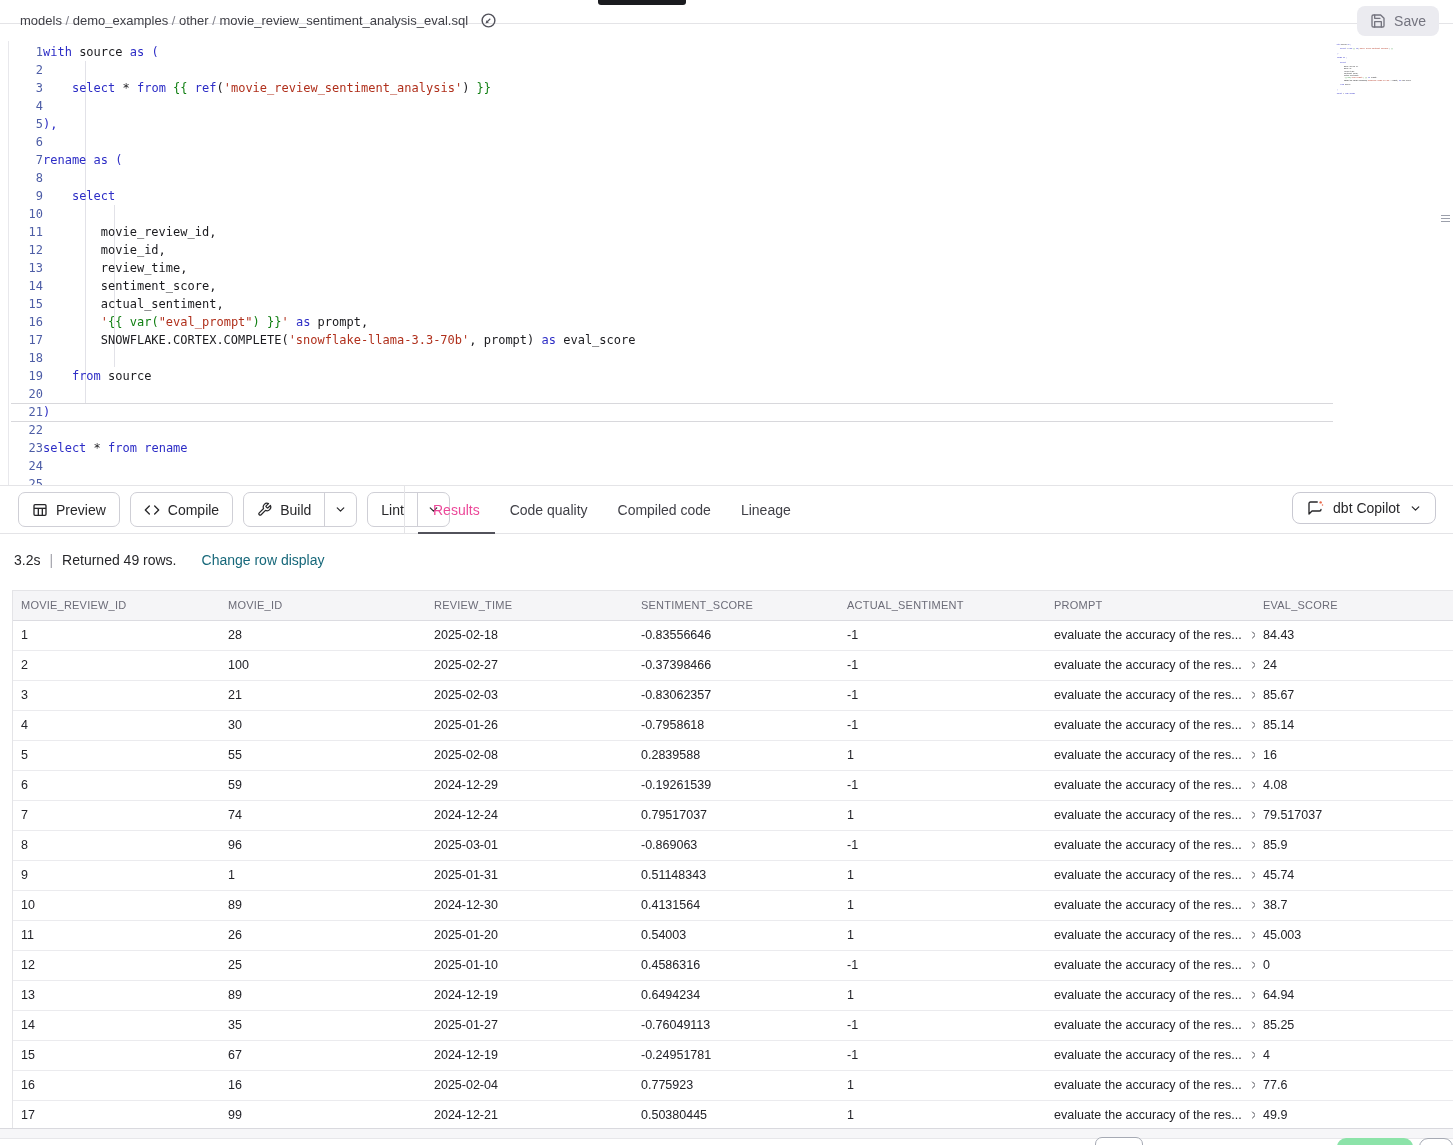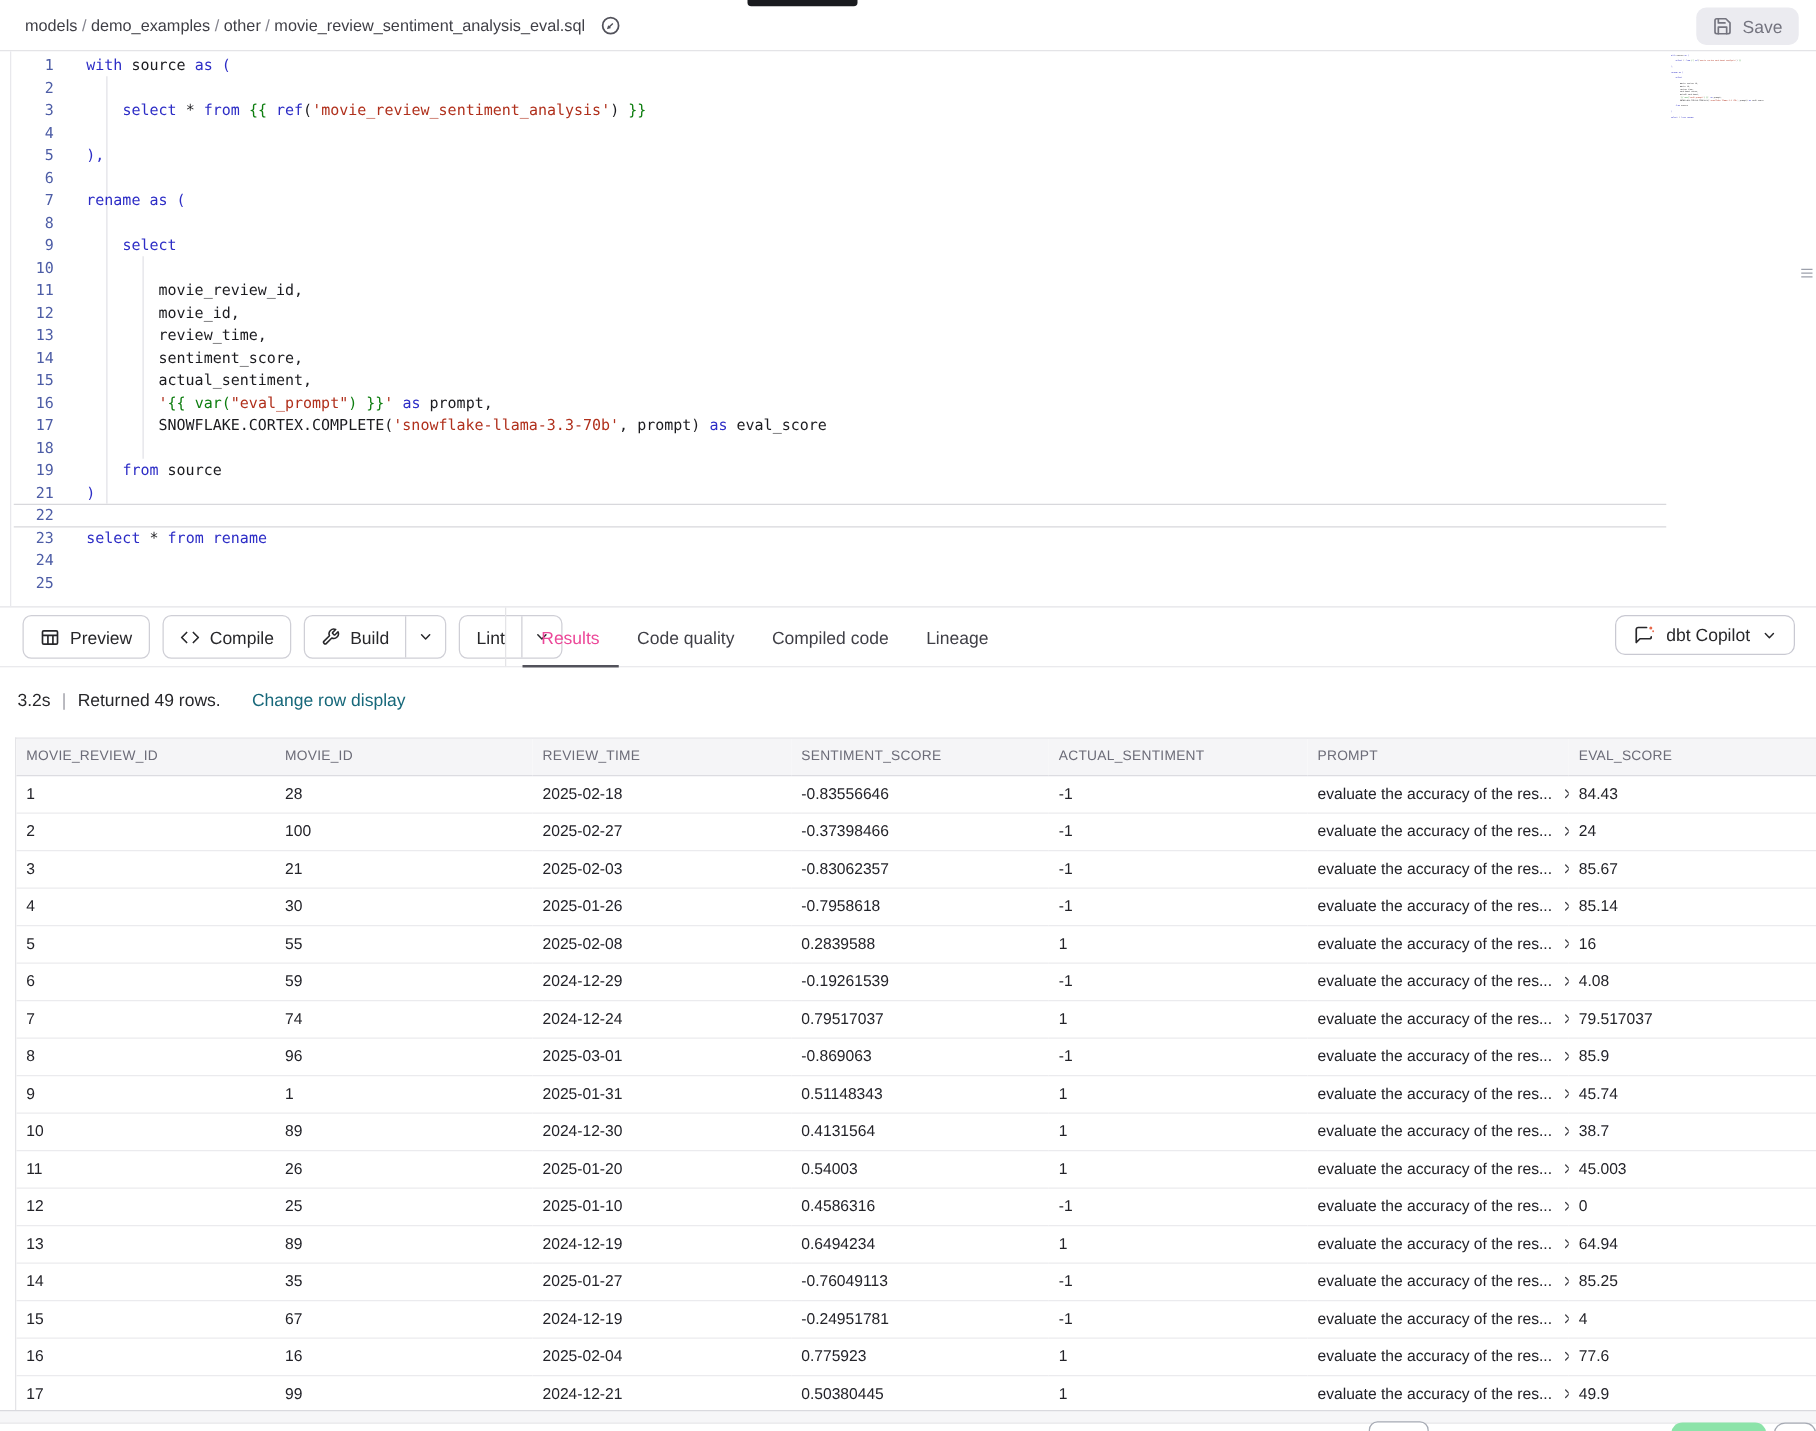--- a/index.html
+++ b/index.html
@@ -5,34 +5,34 @@
   * { margin:0; padding:0; box-sizing:border-box; }
   html,body { background:#fff; }
   body { width:1453px; height:1145px; position:relative; overflow:hidden;
          font-family:"Liberation Sans", sans-serif; color:#27272a; }
 
   
   .top-line { position:absolute; left:676px; top:0; right:0; height:3px; background:#e4e4ee; }
   .top-dark { position:absolute; left:598px; top:0; width:88px; height:5px; background:#1a1b1f; border-radius:0 0 3px 3px; z-index:6; }
 
   
-  .header { position:absolute; top:0; left:0; right:0; height:41px; background:#fff; border-bottom:1px solid #e4e4e7; z-index:4; }
+  .header { position:absolute; top:0; left:0; right:0; height:24px; background:#fff; border-bottom:1px solid #e4e4e7; z-index:4; }
   .breadcrumb { position:absolute; left:20px; top:0; height:41px; display:flex; align-items:center; font-size:13px; color:#3f3f46; gap:6px; }
   .crumb-sep { color:#82828c; }
   .crumb-icon { display:inline-flex; margin-left:6px; color:#52525b; }
   .save-btn { position:absolute; right:14px; top:6px; height:30px; padding:0 13px; background:#ebebf0; border:none;
               border-radius:8px; color:#74747f; font-size:14px; display:flex; align-items:center; gap:8px; cursor:pointer; }
 
   
   .editor { position:absolute; top:41px; left:8px; right:0; height:444px; overflow:hidden; background:#fff;
             border-left:1px solid #e8e8ec; font-family:"DejaVu Sans Mono", monospace; font-size:12px; line-height:18px; }
   .code-lines { position:absolute; top:2px; left:0; right:0; z-index:2; }
   .code-line { height:18px; display:flex; white-space:pre; }
   .ln { width:34px; text-align:right; color:var(--line_number,#4d5da6); flex:none; user-select:none; }
-  .lc { margin-left:26px; }
+  .lc { }
   .tk-kw  { color:var(--syntax_keyword,#2d2dc6); }
   .tk-pl  { color:var(--syntax_plain,#1b1b1f); }
   .tk-str { color:var(--syntax_string,#b0301c); }
   .tk-jin { color:var(--syntax_jinja,#0e7e10); }
   .indent-guide { position:absolute; width:1px; background:#e2e2e8; z-index:1; }
   .guide-1 { left:76px; top:20px; height:342px; }
   .guide-2 { left:105px; top:164px; height:162px; }
   .current-line { position:absolute; left:2px; top:362px; width:1322px; height:19px;
                   border-top:1px solid #d8d8dc; border-bottom:1px solid #d8d8dc; z-index:0; }
   .minimap { position:absolute; top:2px; left:1327px; width:106px; height:90px; overflow:hidden; z-index:3; }
@@ -131,20 +131,21 @@
       <div class="code-line"><span class="ln">10</span><span class="lc"></span></div>
       <div class="code-line"><span class="ln">11</span><span class="lc"><span class="tk-pl">        movie_review_id,</span></span></div>
       <div class="code-line"><span class="ln">12</span><span class="lc"><span class="tk-pl">        movie_id,</span></span></div>
       <div class="code-line"><span class="ln">13</span><span class="lc"><span class="tk-pl">        review_time,</span></span></div>
       <div class="code-line"><span class="ln">14</span><span class="lc"><span class="tk-pl">        sentiment_score,</span></span></div>
       <div class="code-line"><span class="ln">15</span><span class="lc"><span class="tk-pl">        actual_sentiment,</span></span></div>
       <div class="code-line"><span class="ln">16</span><span class="lc"><span class="tk-pl">        </span><span class="tk-str">'</span><span class="tk-jin">{{ </span><span class="tk-jin">var</span><span class="tk-jin">(</span><span class="tk-str">"eval_prompt"</span><span class="tk-jin">) }}</span><span class="tk-str">'</span><span class="tk-pl"> </span><span class="tk-kw">as</span><span class="tk-pl"> prompt,</span></span></div>
       <div class="code-line"><span class="ln">17</span><span class="lc"><span class="tk-pl">        SNOWFLAKE.CORTEX.COMPLETE(</span><span class="tk-str">'snowflake-llama-3.3-70b'</span><span class="tk-pl">, prompt)</span><span class="tk-pl"> </span><span class="tk-kw">as</span><span class="tk-pl"> eval_score</span></span></div>
       <div class="code-line"><span class="ln">18</span><span class="lc"></span></div>
       <div class="code-line"><span class="ln">19</span><span class="lc"><span class="tk-pl">    </span><span class="tk-kw">from</span><span class="tk-pl"> source</span></span></div>
+      <div class="code-line"><span class="ln">20</span><span class="lc"></span></div>
       <div class="code-line"><span class="ln">21</span><span class="lc"><span class="tk-kw">)</span></span></div>
       <div class="code-line"><span class="ln">22</span><span class="lc"></span></div>
       <div class="code-line"><span class="ln">23</span><span class="lc"><span class="tk-kw">select</span><span class="tk-pl"> </span><span class="tk-pl">*</span><span class="tk-pl"> </span><span class="tk-kw">from</span><span class="tk-pl"> </span><span class="tk-kw">rename</span></span></div>
       <div class="code-line"><span class="ln">24</span><span class="lc"></span></div>
       <div class="code-line"><span class="ln">25</span><span class="lc"></span></div>
     </div>
   <div class="minimap">
     <div class="minimap-inner" id="minimap-inner">
         <div class="code-line"><span class="lc"><span class="tk-kw">with</span><span class="tk-pl"> source </span><span class="tk-kw">as</span><span class="tk-kw"> (</span></span></div>
         <div class="code-line"><span class="lc"></span></div>

